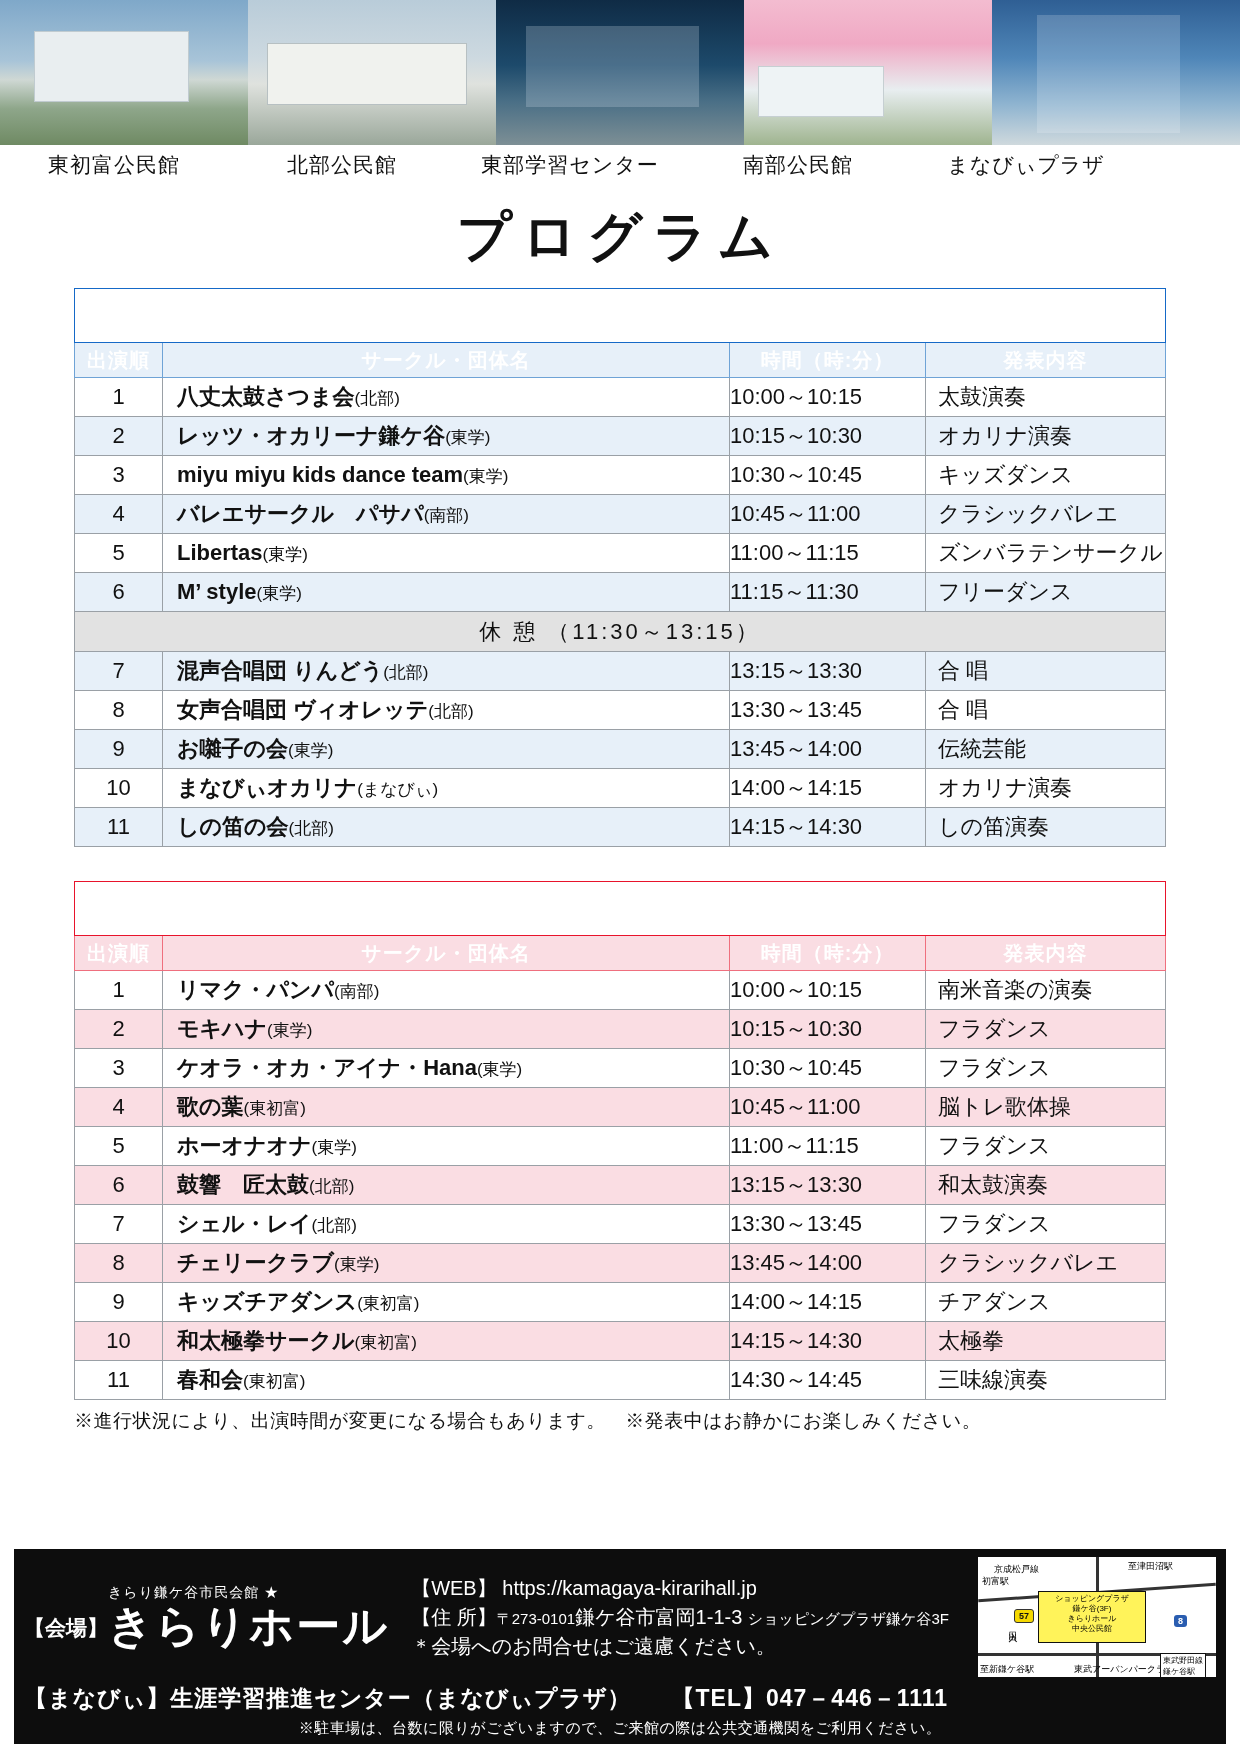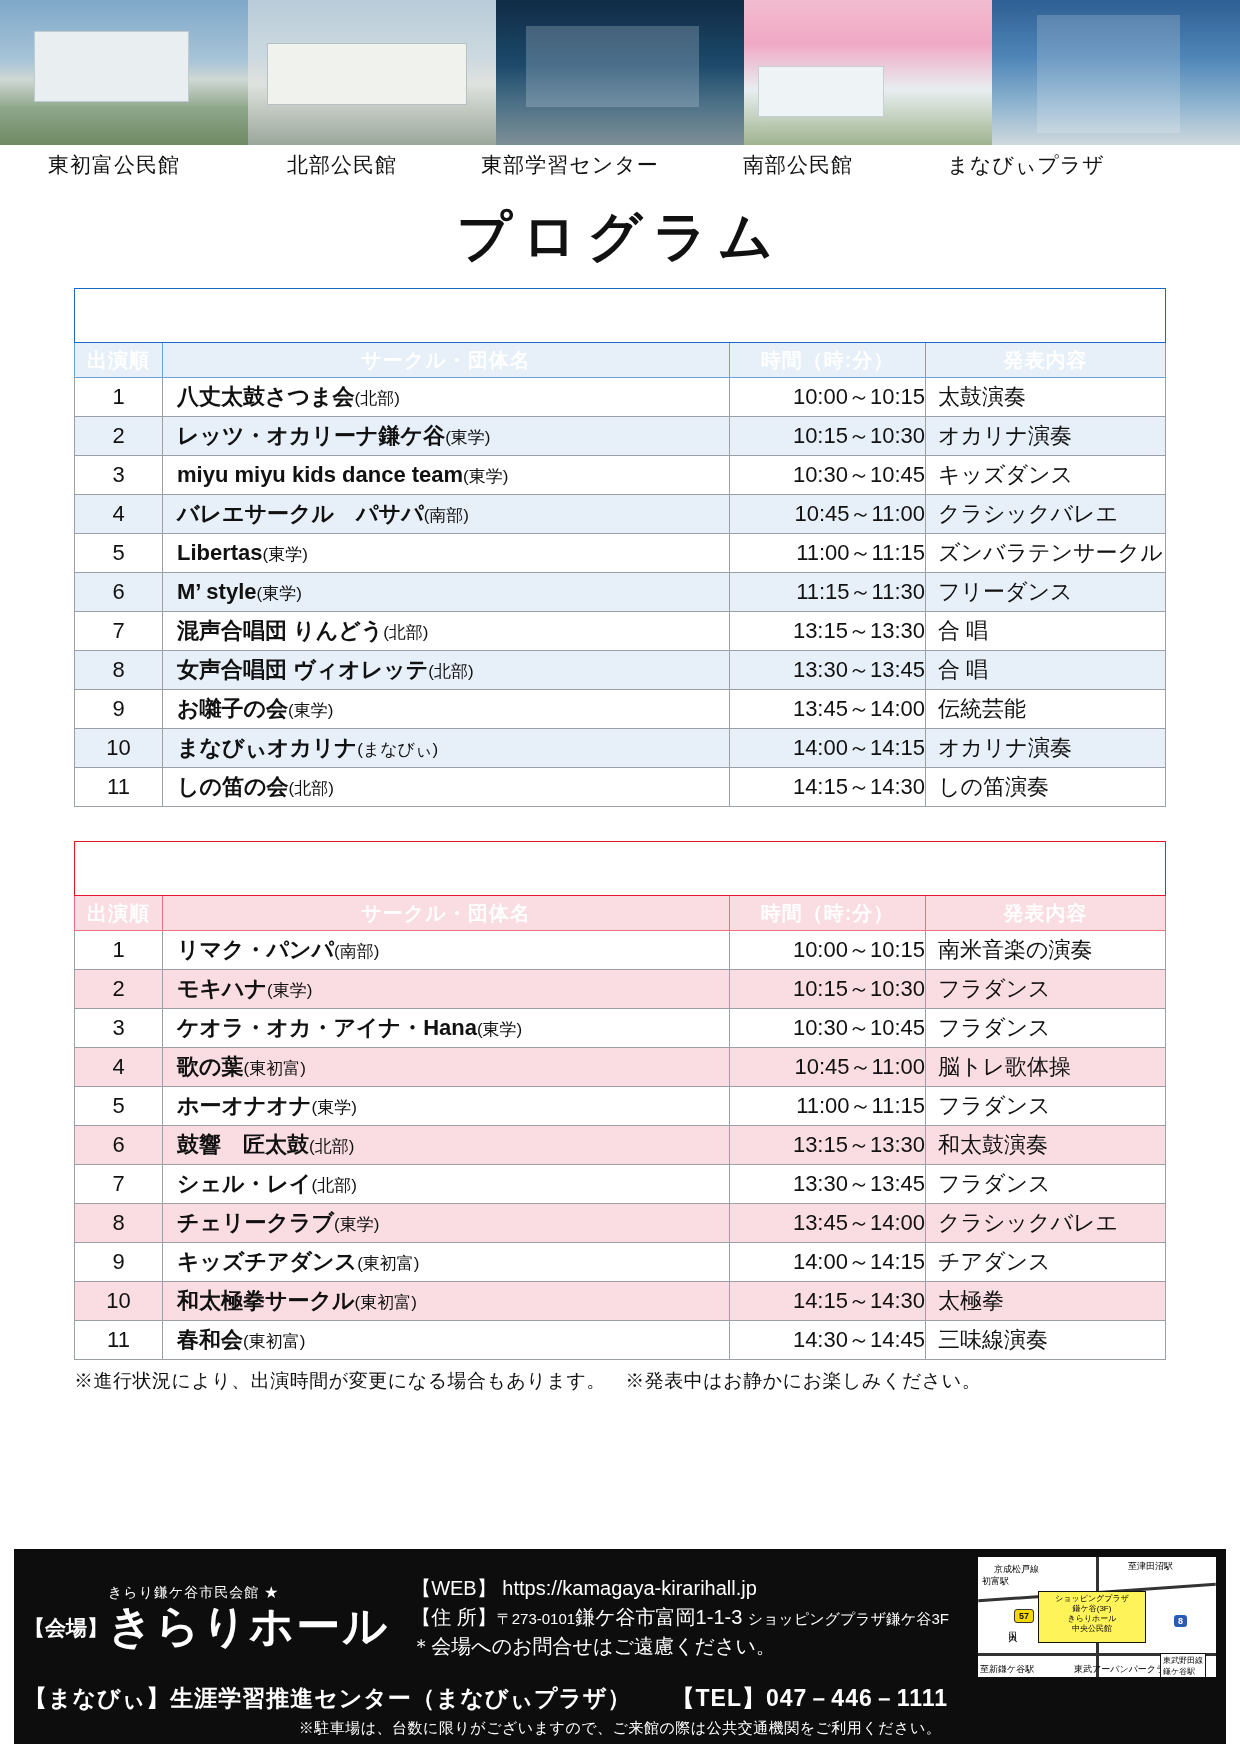--- a/index.html
+++ b/index.html
@@ -85,21 +85,21 @@
     text-align: center;
     height: 35px;
     letter-spacing: 1px;
   }
   .sat .col-head td { background: #1569c7; border-color: #6fa3d6; }
   .sun .col-head td { background: #e8132b; border-color: #ef6f7e; }
 
   tbody tr td { height: 39px; font-size: 22px; }
   .c-no { text-align: center; width: 88px; }
   .c-name { padding-left: 14px; }
-  .c-time { text-align: right; width: 196px; letter-spacing: 0px; }
+  .c-time { text-align: left; width: 196px; letter-spacing: 0px; }
   .c-content { padding-left: 12px; width: 240px; }
   .sub { font-size: 17px; }
   .name-main { font-weight: bold; }
 
   .sat tbody tr:nth-child(odd) td { background: #ffffff; }
   .sat tbody tr:nth-child(even) td { background: #e7f0f9; }
   .sun tbody tr:nth-child(odd) td { background: #ffffff; }
   .sun tbody tr:nth-child(even) td { background: #fadde3; }
 
   tr.break td {
@@ -251,20 +251,23 @@
           <td class="c-no">5</td>
           <td class="c-name"><span class="name-main">Libertas</span><span class="sub">(東学)</span></td>
           <td class="c-time">11:00～11:15</td>
           <td class="c-content">ズンバラテンサークル</td>
         </tr>
         <tr>
           <td class="c-no">6</td>
           <td class="c-name"><span class="name-main">M’ style</span><span class="sub">(東学)</span></td>
           <td class="c-time">11:15～11:30</td>
           <td class="c-content">フリーダンス</td>
+        </tr>
+        <tr class="break">
+          <td colspan="4">休 憩 （11:30～13:15）</td>
         </tr>
         <tr>
           <td class="c-no">7</td>
           <td class="c-name"><span class="name-main">混声合唱団 りんどう</span><span class="sub">(北部)</span></td>
           <td class="c-time">13:15～13:30</td>
           <td class="c-content">合 唱</td>
         </tr>
         <tr>
           <td class="c-no">8</td>
           <td class="c-name"><span class="name-main">女声合唱団 ヴィオレッテ</span><span class="sub">(北部)</span></td>

